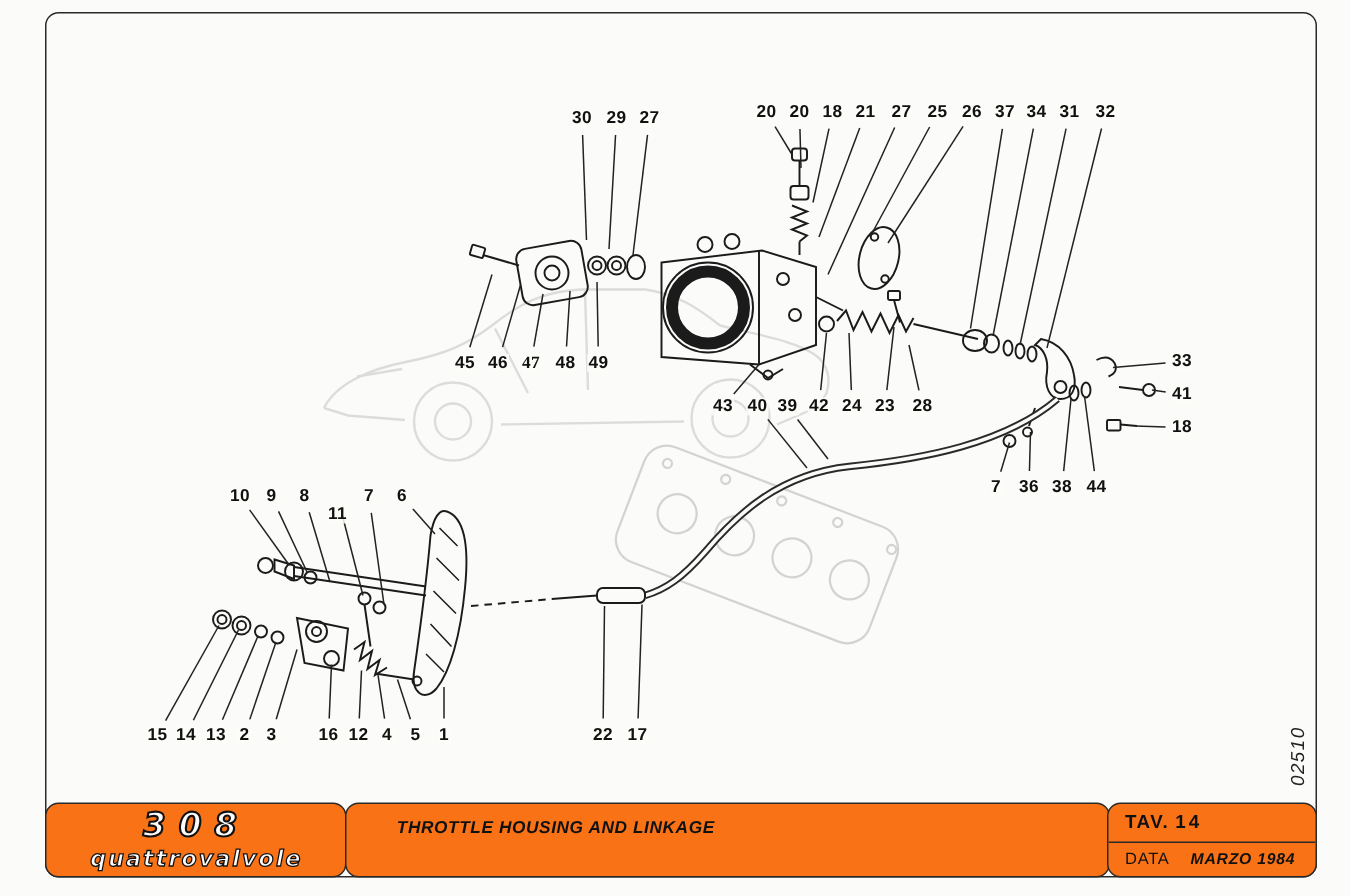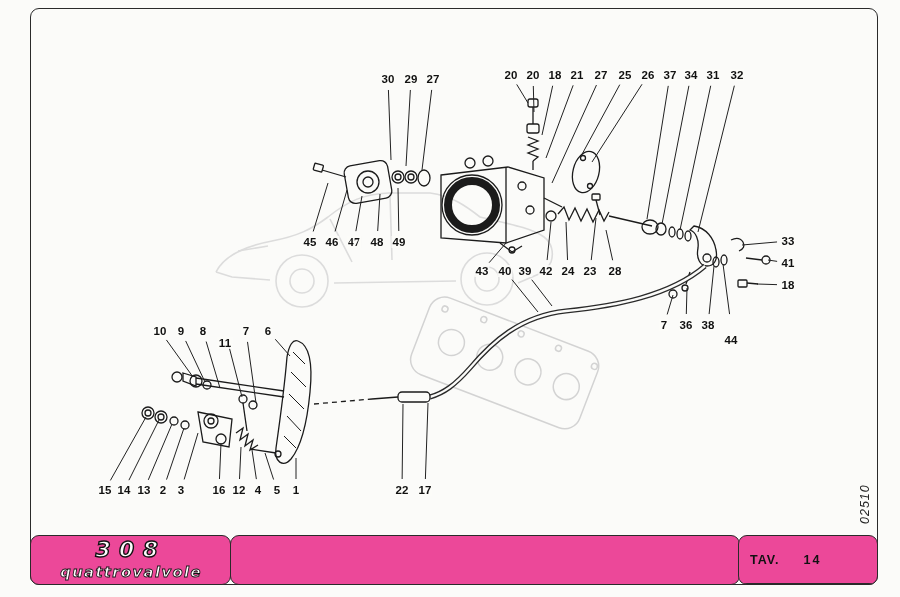--- a/index.html
+++ b/index.html
@@ -22,42 +22,42 @@
   .callout-layer { position:absolute; left:0; top:0; width:900px; height:509px; pointer-events:none; }
   .callout-layer .callout {
     position:absolute; transform:translate(-50%,-50%);
     font-weight:bold; font-size:11.5px; color:#111; letter-spacing:0.2px;
     background:rgba(251,251,249,0.85); padding:0 1px;
   }
 
   #leader-layer line { stroke:#222; stroke-width:1; }
 
   .bottombar { position:absolute; left:30px; top:535px; width:848px; height:50px; display:flex; }
-  .box { border:1.5px solid #2a2a2a; border-radius:9px; height:50px; background:#ec4899; }
+  .box { border:1.5px solid #2a2a2a; border-radius:9px; height:50px; background:#f97316; }
   .logo-box { width:201px; display:flex; align-items:center; justify-content:center; }
   .logo-svg { width:190px; height:44px; }
   .logo-text-308 {
     font-family:"DejaVu Sans", sans-serif; font-weight:bold; font-style:italic;
     font-size:23px; letter-spacing:9px; fill:#fdfdfd; stroke:#111; stroke-width:1.5;
     text-anchor:middle;
   }
   .logo-text-quattro {
     font-family:"DejaVu Sans", sans-serif; font-weight:bold; font-style:italic;
     font-size:15.5px; letter-spacing:1.5px; fill:#fdfdfd; stroke:#111; stroke-width:0.9;
     text-anchor:middle;
   }
   .title-box { width:510px; margin-left:-1.5px; padding:8px 0 0 34px; }
   .title-it, .title-en {
     font-style:italic; font-weight:bold; font-size:11.5px; letter-spacing:0.4px;
     color:#111; line-height:1.55; white-space:nowrap;
   }
   .tav-box { width:140px; margin-left:-1.5px; display:flex; flex-direction:column; overflow:hidden; }
   .tav-row {
     flex:1.1; border-bottom:1.5px solid #2a2a2a; display:flex; align-items:center;
-    padding-left:11px; gap:24px; color:#111;
+    padding-left:11px; gap:4px; color:#111;
   }
   .tav-label { font-weight:bold; font-size:12.5px; letter-spacing:1px; }
   .tav-number { font-weight:bold; font-size:12.5px; letter-spacing:2px; }
   .data-row { flex:1; display:flex; align-items:center; padding-left:11px; gap:14px; color:#111; }
   .data-label { font-size:11px; letter-spacing:0.5px; }
   .data-value { font-style:italic; font-weight:bold; font-size:10.5px; letter-spacing:0.5px; }
 
   .drawing-code {
     position:absolute; left:858px; top:524px;
     transform:rotate(-90deg); transform-origin:left top;
@@ -285,21 +285,21 @@
       <span class="callout" style="left: 482px; top: 271px;">43</span>
       <span class="callout" style="left: 505px; top: 271px;">40</span>
       <span class="callout" style="left: 525px; top: 271px;">39</span>
       <span class="callout" style="left: 546px; top: 271px;">42</span>
       <span class="callout" style="left: 568px; top: 271px;">24</span>
       <span class="callout" style="left: 590px; top: 271px;">23</span>
       <span class="callout" style="left: 615px; top: 271px;">28</span>
       <span class="callout" style="left: 664px; top: 325px;">7</span>
       <span class="callout" style="left: 686px; top: 325px;">36</span>
       <span class="callout" style="left: 708px; top: 325px;">38</span>
-      <span class="callout" style="left: 731px; top: 340px;">44</span>
+      <span class="callout" style="left: 731px; top: 325px;">44</span>
       <span class="callout" style="left: 160px; top: 331px;">10</span>
       <span class="callout" style="left: 181px; top: 331px;">9</span>
       <span class="callout" style="left: 203px; top: 331px;">8</span>
       <span class="callout" style="left: 225px; top: 331px; margin-top: 12px;">11</span>
       <span class="callout" style="left: 246px; top: 331px;">7</span>
       <span class="callout" style="left: 268px; top: 331px;">6</span>
       <span class="callout" style="left: 105px; top: 490px;">15</span>
       <span class="callout" style="left: 124px; top: 490px;">14</span>
       <span class="callout" style="left: 144px; top: 490px;">13</span>
       <span class="callout" style="left: 163px; top: 490px;">2</span>
@@ -314,23 +314,28 @@
     </div>
 
   <div class="bottombar">
     <div class="box logo-box">
       <svg class="logo-svg" viewBox="0 0 200 46">
         <text class="logo-text-308" x="100" y="20">308</text>
         <text class="logo-text-quattro" x="100" y="41">quattrovalvole</text>
       </svg>
     </div>
     <div class="box title-box">
+      <div class="title-en">THROTTLE HOUSING AND LINKAGE</div>
     </div>
     <div class="box tav-box">
       <div class="tav-row">
         <span class="tav-label">TAV.</span>
         <span class="tav-number">14</span>
       </div>
+      <div class="data-row">
+        <span class="data-label">DATA</span>
+        <span class="data-value">MARZO 1984</span>
+      </div>
     </div>
   </div>
 
   <div class="drawing-code">02510</div>
 </div>
 
 </body></html>

